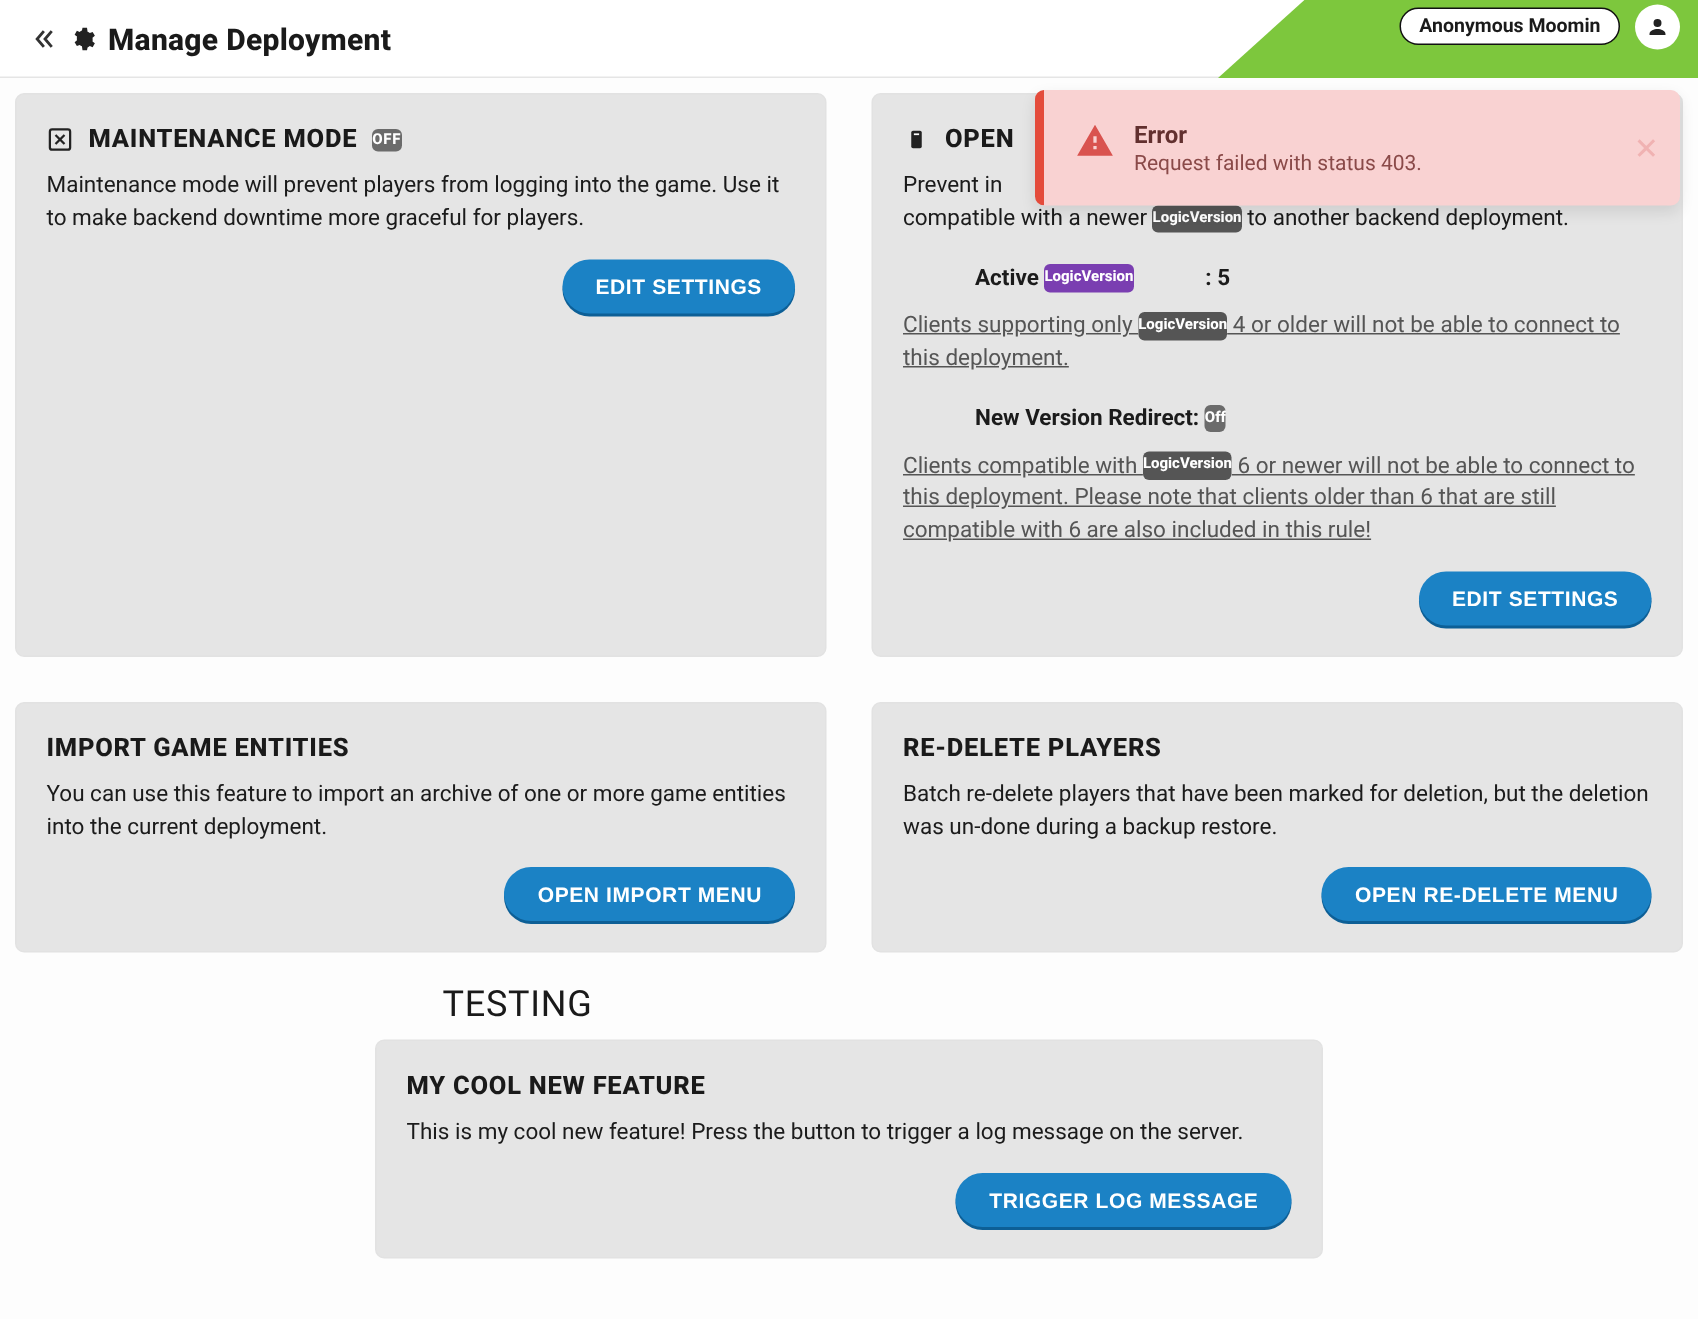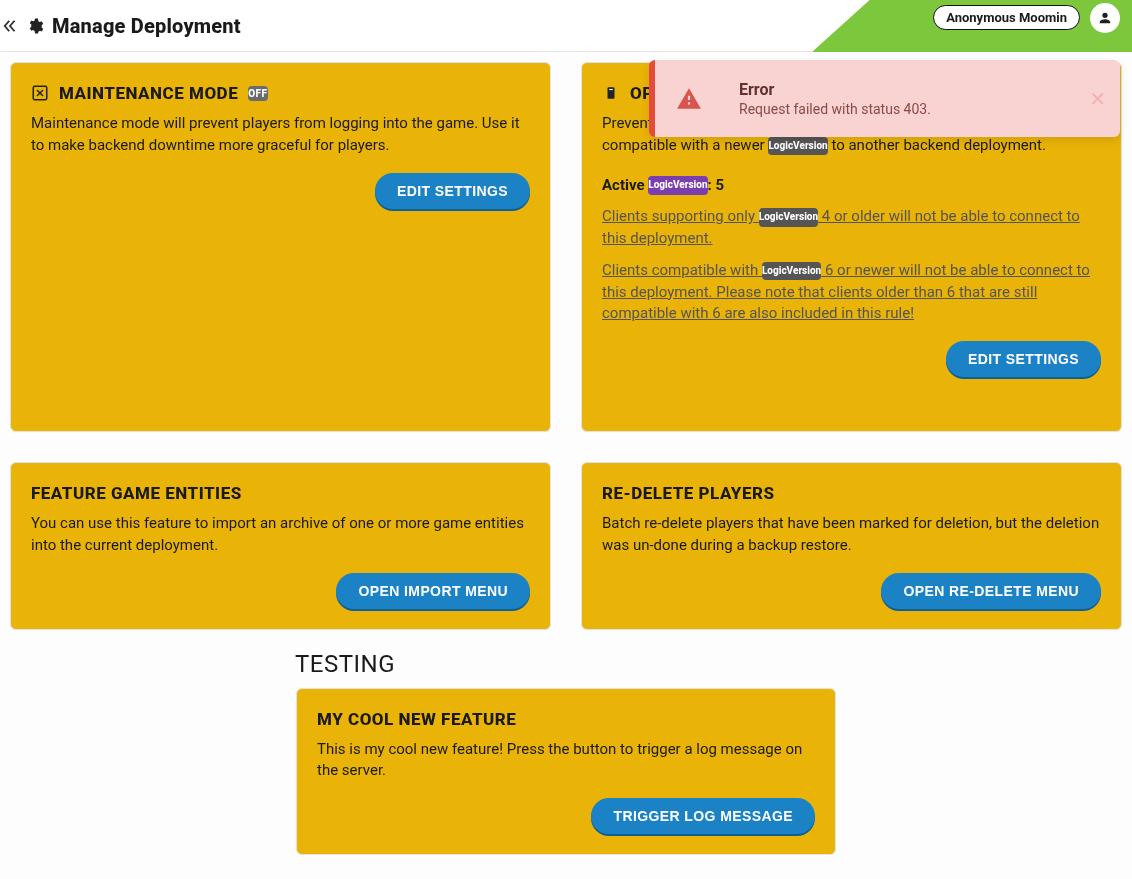--- a/index.html
+++ b/index.html
@@ -12,21 +12,21 @@
     overflow: hidden;
     position: relative;
   }
 
   
   .topbar {
     display:flex;
     align-items:center;
     height:52px;
     border-bottom:1px solid #e5e5e5;
-    padding:0 0;
+    padding:0 20px;
     position:relative;
     background:#fff;
   }
   .topbar .icon-btn {
     width:20px; height:20px;
     display:flex; align-items:center; justify-content:center;
     color:#333;
   }
   .page-title {
     font-size:20px; font-weight:800;
@@ -72,21 +72,21 @@
   
   .content {
     padding:10px;
   }
   .grid2 {
     display:grid;
     grid-template-columns: 1fr 1fr;
     gap:30px;
   }
   .card {
-    background:#eab308;
+    background:#e5e5e5;
     border:1px solid #e2e2e2;
     border-radius:6px;
     padding:20px;
   }
   .card h2 {
     font-size:17px;
     font-weight:800;
     letter-spacing:0.5px;
     display:flex; align-items:center; gap:10px;
   }
@@ -117,44 +117,44 @@
     border-radius:22px;
     padding:10px 22px;
     font-size:14px;
     font-weight:800;
     letter-spacing:0.4px;
     cursor:pointer;
     box-shadow: 0 2px 0 #0d5f96;
     text-align: center;
   }
 
-  .inline-label { font-weight:700; }
+  .inline-label { font-weight:700;margin-left:48px; }
 
   .section-title {
     font-size:24px; font-weight:400; letter-spacing:0.5px;
     margin:20px 0 10px 0;
     padding-left:285px;
   }
   .testing-wrap {
     display:flex; justify-content:center;
   }
   .testing-card {
-    width:540px;
+    width:632px;
   }
 
   
   .toast {
     position:absolute;
     top:60px; right:12px;
-    width:471px;
+    width:430px;
     background:#f9d2d2;
     border-radius:6px;
     padding:20px 40px 20px 20px;
-    display:flex; gap:36px;
-    align-items:center;
+    display:flex; gap:12px;
+    align-items:flex-start;
     z-index:50;
     border-left:6px solid #e44b3b;
     box-shadow:0 4px 10px rgba(0,0,0,0.1);
   }
   .toast .tri {
     width:28px; height:28px;
     display:flex; align-items:center; justify-content:center;
   }
   .toast .tri svg { fill:#d9534f; width:26px; height:26px; }
   .toast .msg .title { font-weight:700; color:#62302f; font-size:16px; }
@@ -250,31 +250,35 @@
         <span>compatible with a newer </span><span class="badge dark">LogicVersion</span><span> to another backend deployment.</span>
       </p>
 
       <p class="desc" style="margin-top:18px">
         <span class="inline-label">Active </span><span class="badge purple">LogicVersion</span><span class="inline-label">: 5</span>
       </p>
       <p class="desc muted">
         <span>Clients supporting only </span><span class="badge dark">LogicVersion</span><span> 4 or older will not be able to connect to this deployment.</span>
       </p>
 
+      <p class="desc" style="margin-top:18px">
+        <span class="inline-label">New Version Redirect: </span>
+        <span class="badge" style="background:#6b6b6b">Off</span>
+      </p>
       <p class="desc muted">
         <span>Clients compatible with </span><span class="badge dark">LogicVersion</span><span> 6 or newer will not be able to connect to this deployment. Please note that clients older than 6 that are still compatible with 6 are also included in this rule!</span>
       </p>
 
       <div class="btn-row">
         <button class="btn">EDIT SETTINGS</button>
       </div>
     </div>
 
     <div class="card">
-      <h2>FEATURE GAME ENTITIES</h2>
+      <h2>IMPORT GAME ENTITIES</h2>
       <p class="desc">You can use this feature to import an archive of one or more game entities into the current deployment.</p>
       <div class="btn-row">
         <button class="btn">OPEN IMPORT MENU</button>
       </div>
     </div>
 
     <div class="card">
       <h2>RE-DELETE PLAYERS</h2>
       <p class="desc">Batch re-delete players that have been marked for deletion, but the deletion was un-done during a backup restore.</p>
       <div class="btn-row">

